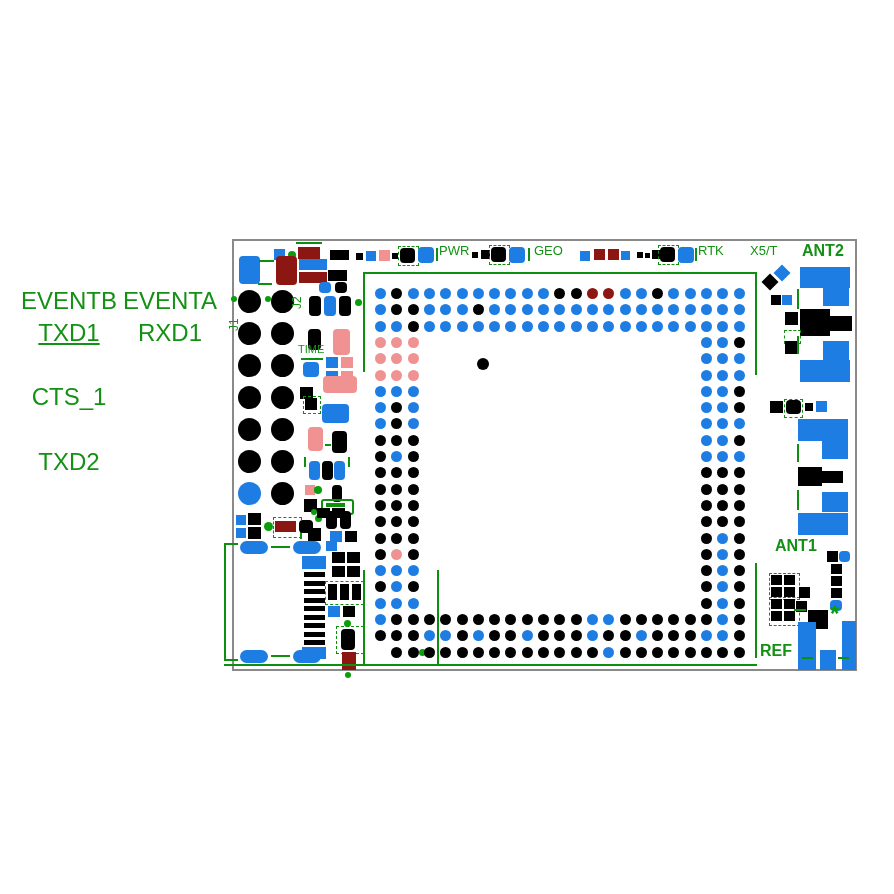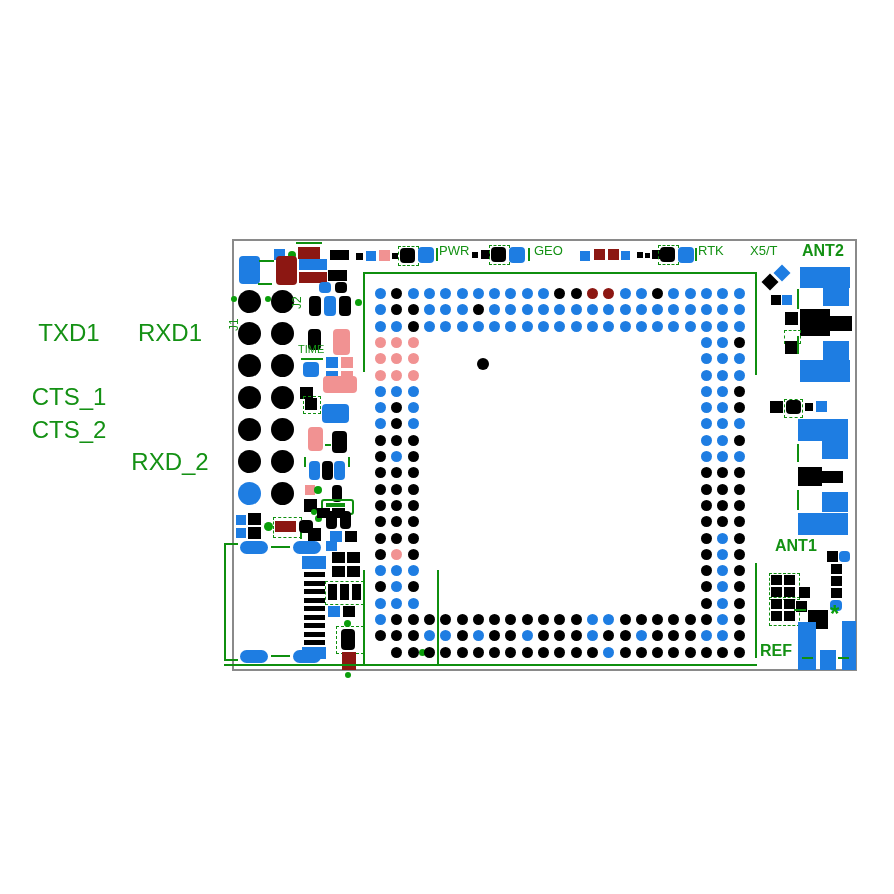--- a/index.html
+++ b/index.html
@@ -22,36 +22,37 @@
   .blabel{position:absolute;white-space:nowrap;line-height:1;}
   .blabel.rot{transform:rotate(-90deg);transform-origin:0 0;}
 </style>
 </head>
 <body>
 
 <div id="stage">
   <div id="board-outline" style="left: 232px; top: 239px; width: 621px; height: 428px; border-color: rgb(138, 138, 138);"></div>
   <div id="pin-labels">
       <div class="pin-row" style="top: 288px; left: 0px; width: 240px;">
+        <span class="pin-cell" style="left: -1px; width: 140px; font-size: 24px; color: rgb(20, 145, 20);">EVENTB</span>
+        <span class="pin-cell" style="left: 100px; width: 140px; font-size: 24px; color: rgb(20, 145, 20);">EVENTA</span>
       </div>
       <div class="pin-row" style="top: 320px; left: 0px; width: 240px;">
-        <span class="pin-cell" style="left: -1px; width: 140px; font-size: 24px; color: rgb(20, 145, 20);">TXD1</span>
+        <span class="pin-cell" style="left: -1px; width: 140px; font-size: 24px; color: rgb(20, 145, 20); text-decoration: underline;">TXD1</span>
         <span class="pin-cell" style="left: 100px; width: 140px; font-size: 24px; color: rgb(20, 145, 20);">RXD1</span>
       </div>
       <div class="pin-row" style="top: 351px; left: 0px; width: 240px;">
       </div>
       <div class="pin-row" style="top: 384px; left: 0px; width: 240px;">
         <span class="pin-cell" style="left: -1px; width: 140px; font-size: 24px; color: rgb(20, 145, 20);">CTS_1</span>
         <span class="pin-cell" style="left: 100px; width: 140px; font-size: 24px; color: rgb(20, 145, 20);"></span>
       </div>
       <div class="pin-row" style="top: 417px; left: 0px; width: 240px;">
-        <span class="pin-cell" style="left: -1px; width: 140px; font-size: 24px; color: rgb(20, 145, 20);">CTS_2</span>
       </div>
       <div class="pin-row" style="top: 449px; left: 0px; width: 240px;">
-        <span class="pin-cell" style="left: 100px; width: 140px; font-size: 24px; color: rgb(20, 145, 20);">RXD_2</span>
+        <span class="pin-cell" style="left: -1px; width: 140px; font-size: 24px; color: rgb(20, 145, 20);">TXD2</span>
       </div>
       <div class="pin-row" style="top: 479px; left: 0px; width: 240px;">
       </div>
     </div>
   <div id="components-layer">
       <div class="comp rect" style="left: 274px; top: 249px; width: 11px; height: 11px; background: rgb(30, 125, 226);"></div>
       <div class="comp circle" style="left: 288px; top: 251px; width: 8px; height: 8px; background: rgb(10, 158, 10);"></div>
       <div class="comp rect" style="left: 296px; top: 242px; width: 26px; height: 2px; background: rgb(15, 143, 15);"></div>
       <div class="comp rect" style="left: 298px; top: 247px; width: 22px; height: 12px; background: rgb(140, 23, 18);"></div>
       <div class="comp rect" style="left: 330px; top: 250px; width: 19px; height: 10px; background: rgb(0, 0, 0);"></div>

